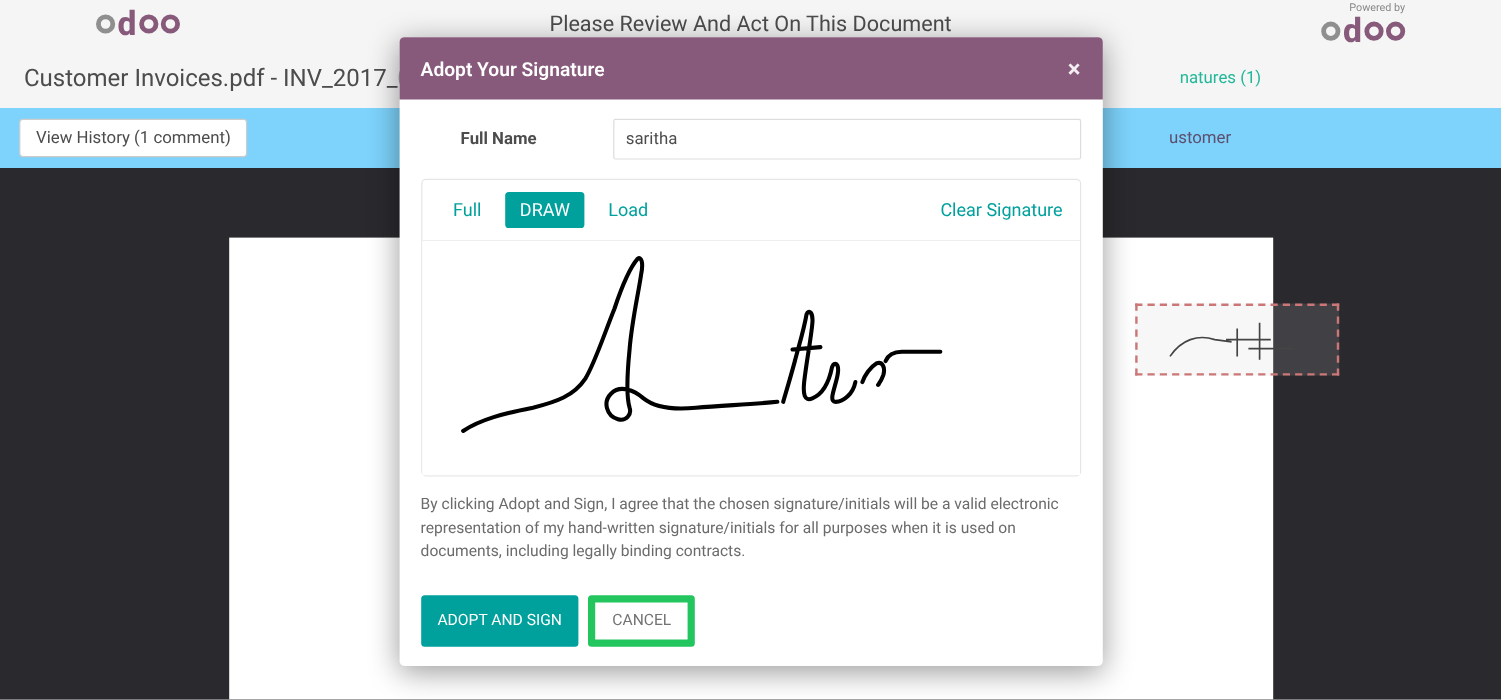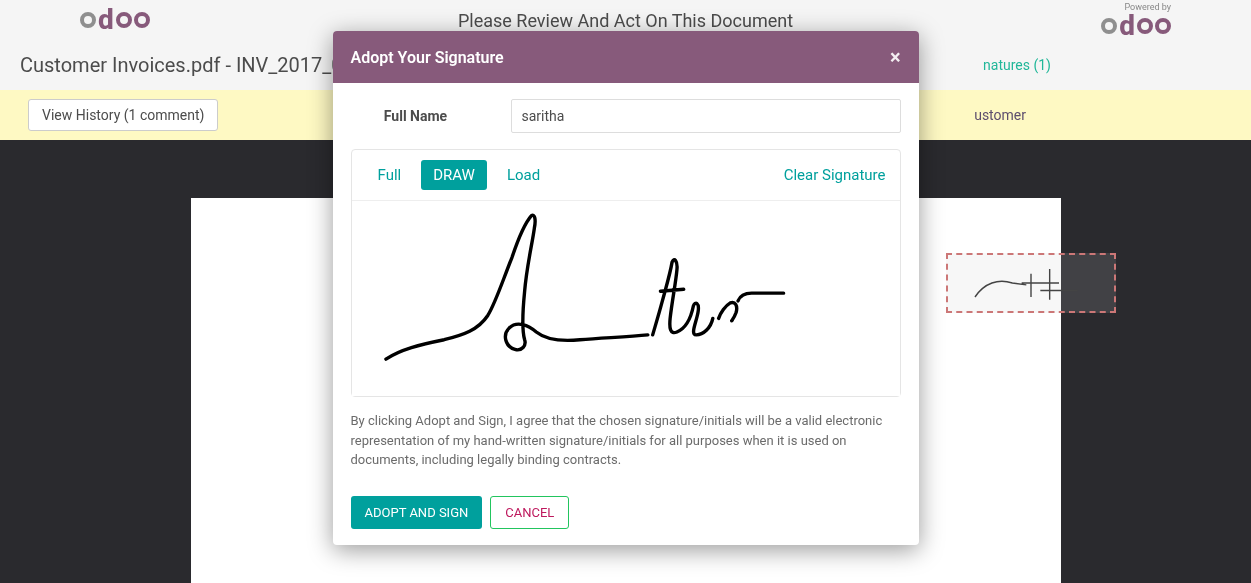--- a/index.html
+++ b/index.html
@@ -10,21 +10,21 @@
   .review-text { position: absolute; left: 50%; transform: translateX(-50%); font-size: 18px; color: #4C4C4C; }
   .powered-by { position: absolute; right: 80px; top: 2px; text-align: right; }
   .powered-by-label { font-size: 9px; color: #888; display: block; }
   
   
   .sub-header { height: 50px; display: flex; align-items: center; padding: 0 20px; background: #f5f5f5; position: relative; }
   .doc-title { font-size: 20px; color: #4C4C4C; font-weight: 400; flex-shrink: 0; }
   .signatures-link { position: absolute; right: 200px; color: #21b799; font-size: 14px; }
   
   
-  .history-row { height: 50px; display: flex; align-items: center; padding: 0 28px; background: #fef9c3; position: relative; }
+  .history-row { height: 50px; display: flex; align-items: center; padding: 0 16px; background: #7dd3fc; position: relative; }
   .history-btn { border: 1px solid #ccc; background: #fff; padding: 7px 13px; font-size: 14px; color: #4C4C4C; cursor: pointer; border-radius: 3px; }
   .customer-text { position: absolute; right: 225px; color: #5D4E6D; font-size: 14px; }
   
   
   .pdf-toolbar { height: 40px; background: #2A2A2E; display: flex; align-items: center; padding: 0 12px; color: #fff; font-size: 13px; justify-content: space-between; flex-direction: column; }
   .toolbar-left { display: flex; align-items: center; gap: 14px; }
   .toolbar-icon { color: #ccc; cursor: pointer; font-size: 14px; }
   .page-input { width: 50px; background: #1a1a1c; border: 1px solid #555; color: #fff; text-align: right; padding: 2px 6px; font-size: 13px; }
   .page-of { color: #ccc; }
   .toolbar-right { display: flex; align-items: center; gap: 14px; }
@@ -55,21 +55,21 @@
   .sig-tab.active { background: #00A09D; color: #fff; }
   .sig-tabs-spacer { flex: 1; }
   .clear-sig { color: #00A09D; font-size: 15px; cursor: pointer; }
   .sig-canvas { height: 195px; background: #fff; position: relative; }
   .sig-canvas svg { width: 100%; height: 100%; }
   
   .consent-text { font-size: 13px; color: #6b6b6b; line-height: 1.5; margin: 14px 0 18px 0; }
   
   .modal-footer { padding: 0 18px 16px 18px; display: flex; gap: 8px; }
   .btn-primary { background: #00A09D; color: #fff; border: none; padding: 8px 14px; font-size: 13px; cursor: pointer; border-radius: 3px; text-transform: uppercase; }
-  .btn-secondary { background: #fff; color: #be185d; border: 1px solid #22c55e; padding: 8px 14px; font-size: 13px; cursor: pointer; border-radius: 3px; text-transform: uppercase; }
+  .btn-secondary { background: #fff; color: #737373; border: 6px solid #22c55e; padding: 8px 14px; font-size: 13px; cursor: pointer; border-radius: 3px; text-transform: uppercase; }
   
   
   .odoo-logo { display: inline-flex; align-items: center; gap: 2px; }
   .odoo-o { width: 16px; height: 16px; border-radius: 50%; display: inline-block; border: 4px solid; }
   .odoo-o.o1 { border-color: #8F8F8F; }
   .odoo-o.o2 { border-color: #875A7B; }
   .odoo-d { color: #875A7B; font-weight: 800; font-size: 28px; line-height: 1; }
 </style>
 </head>
 <body>

